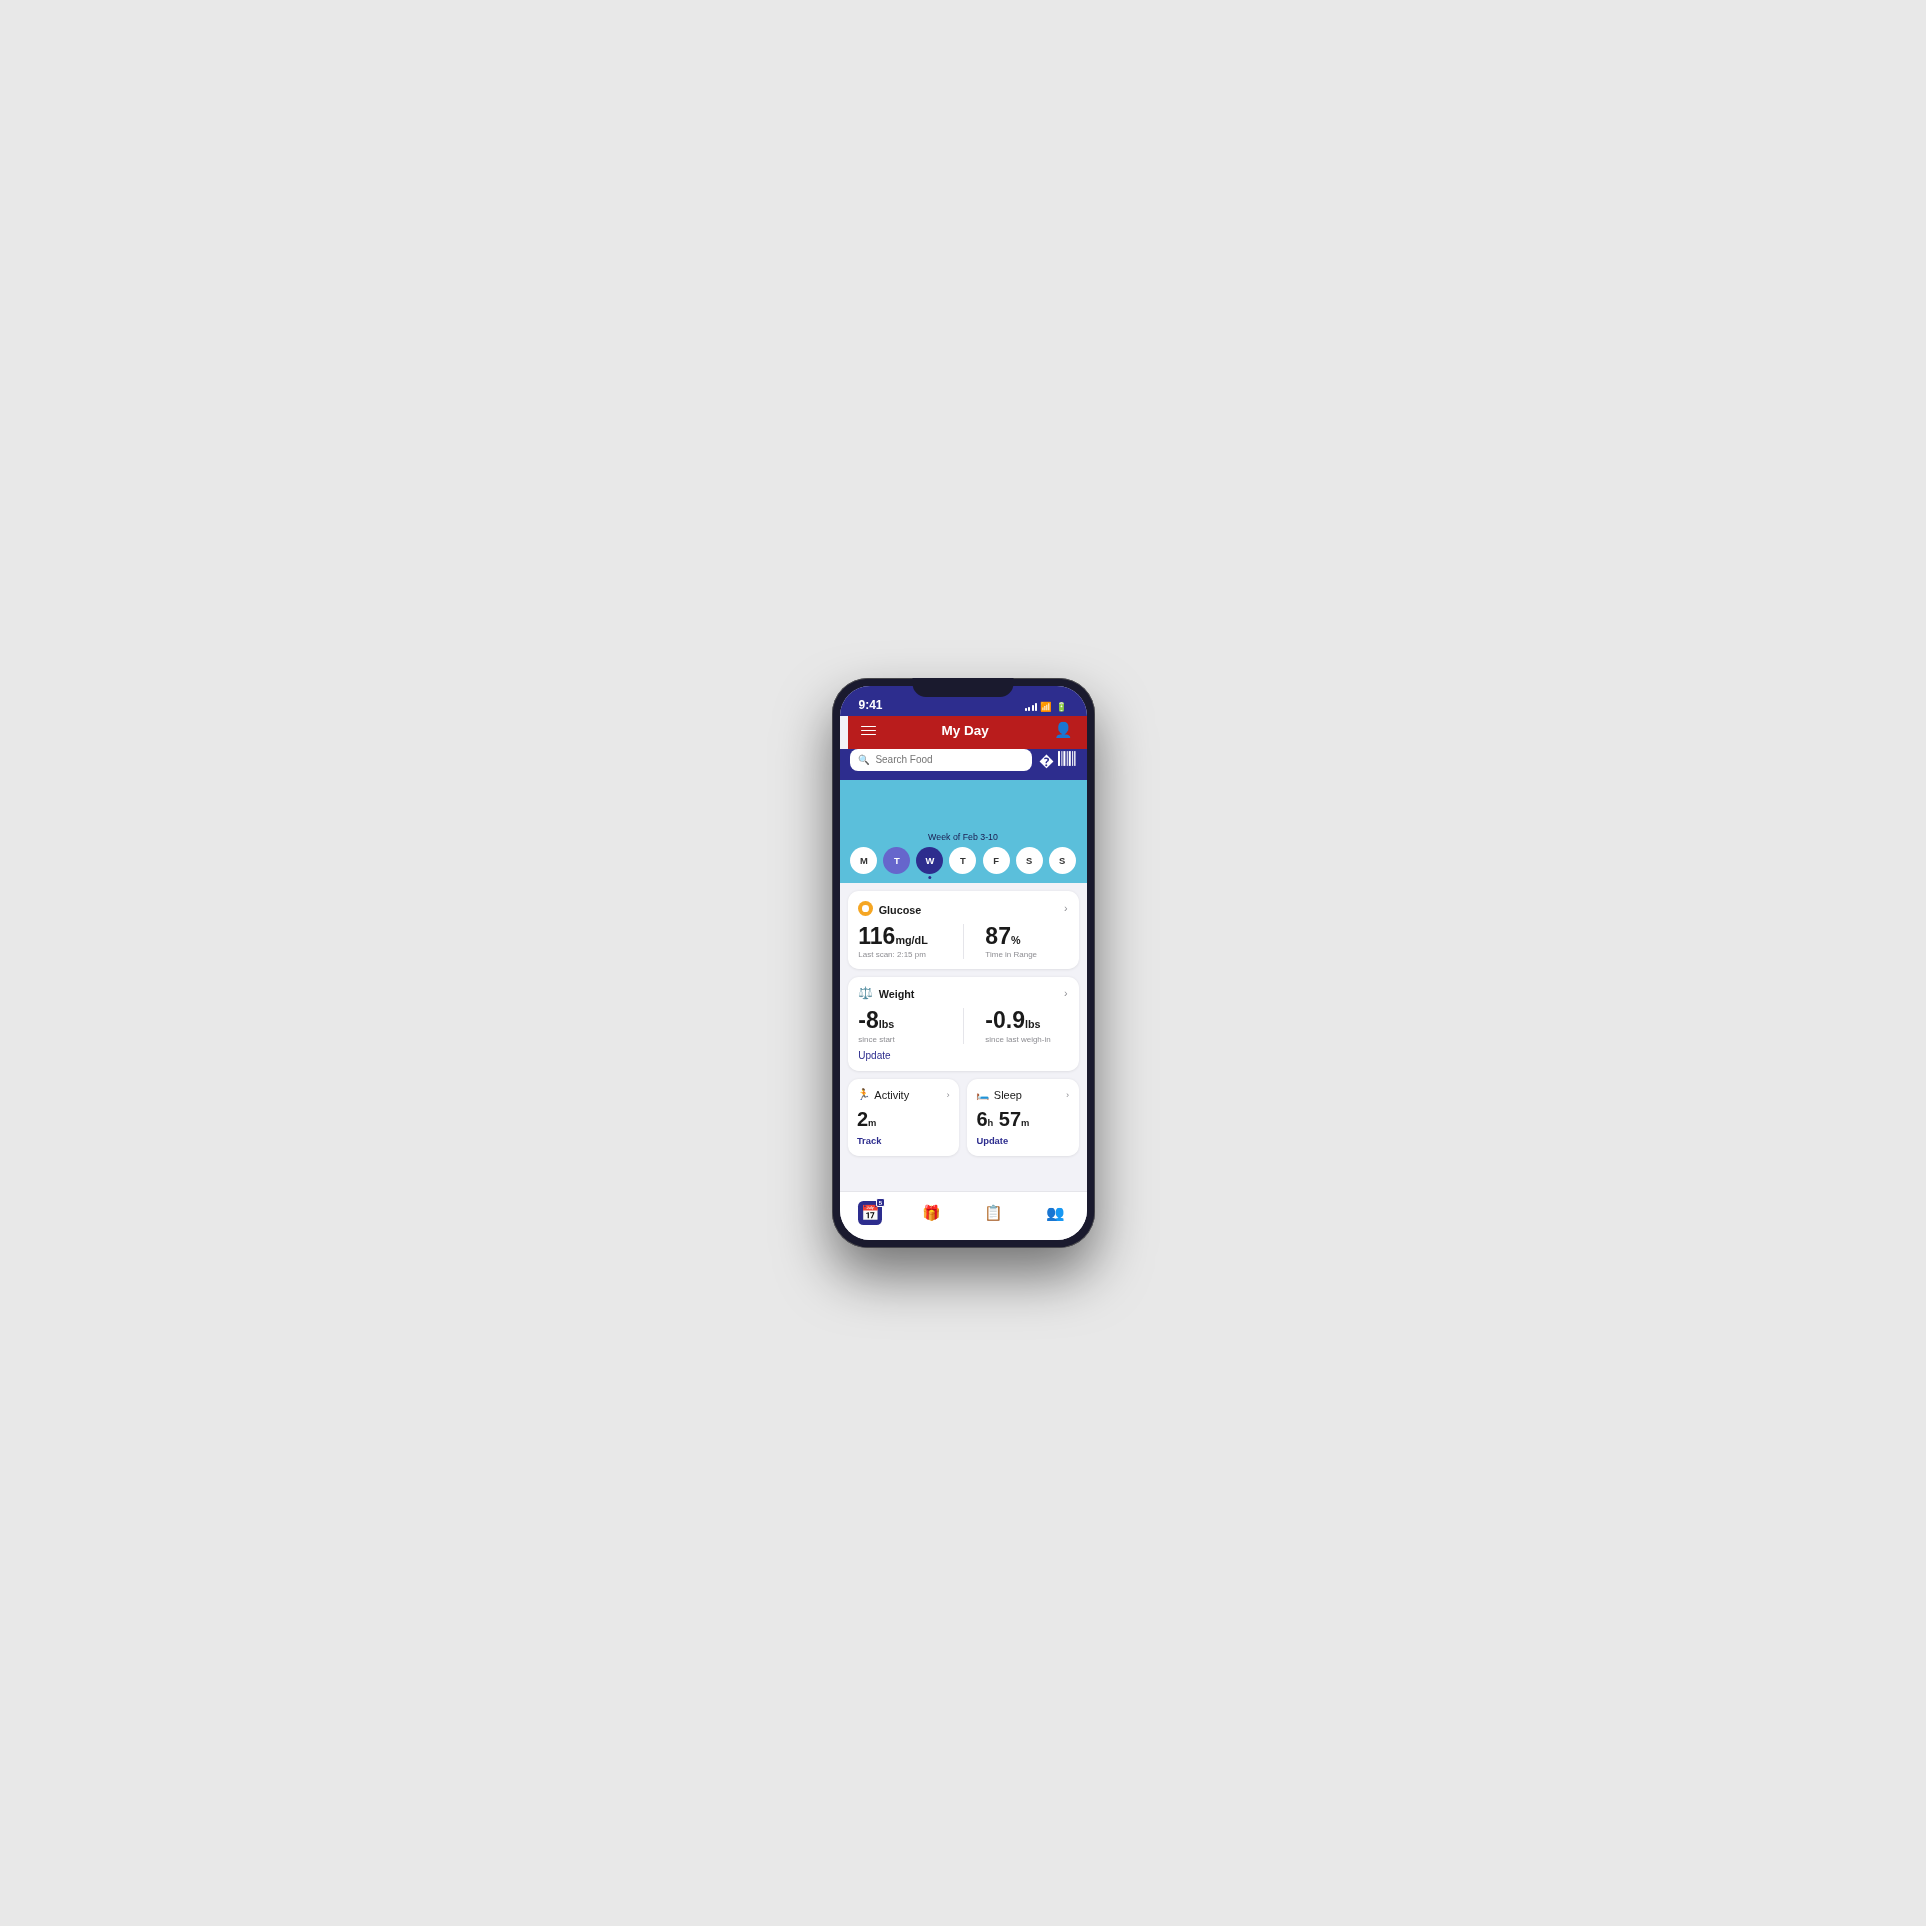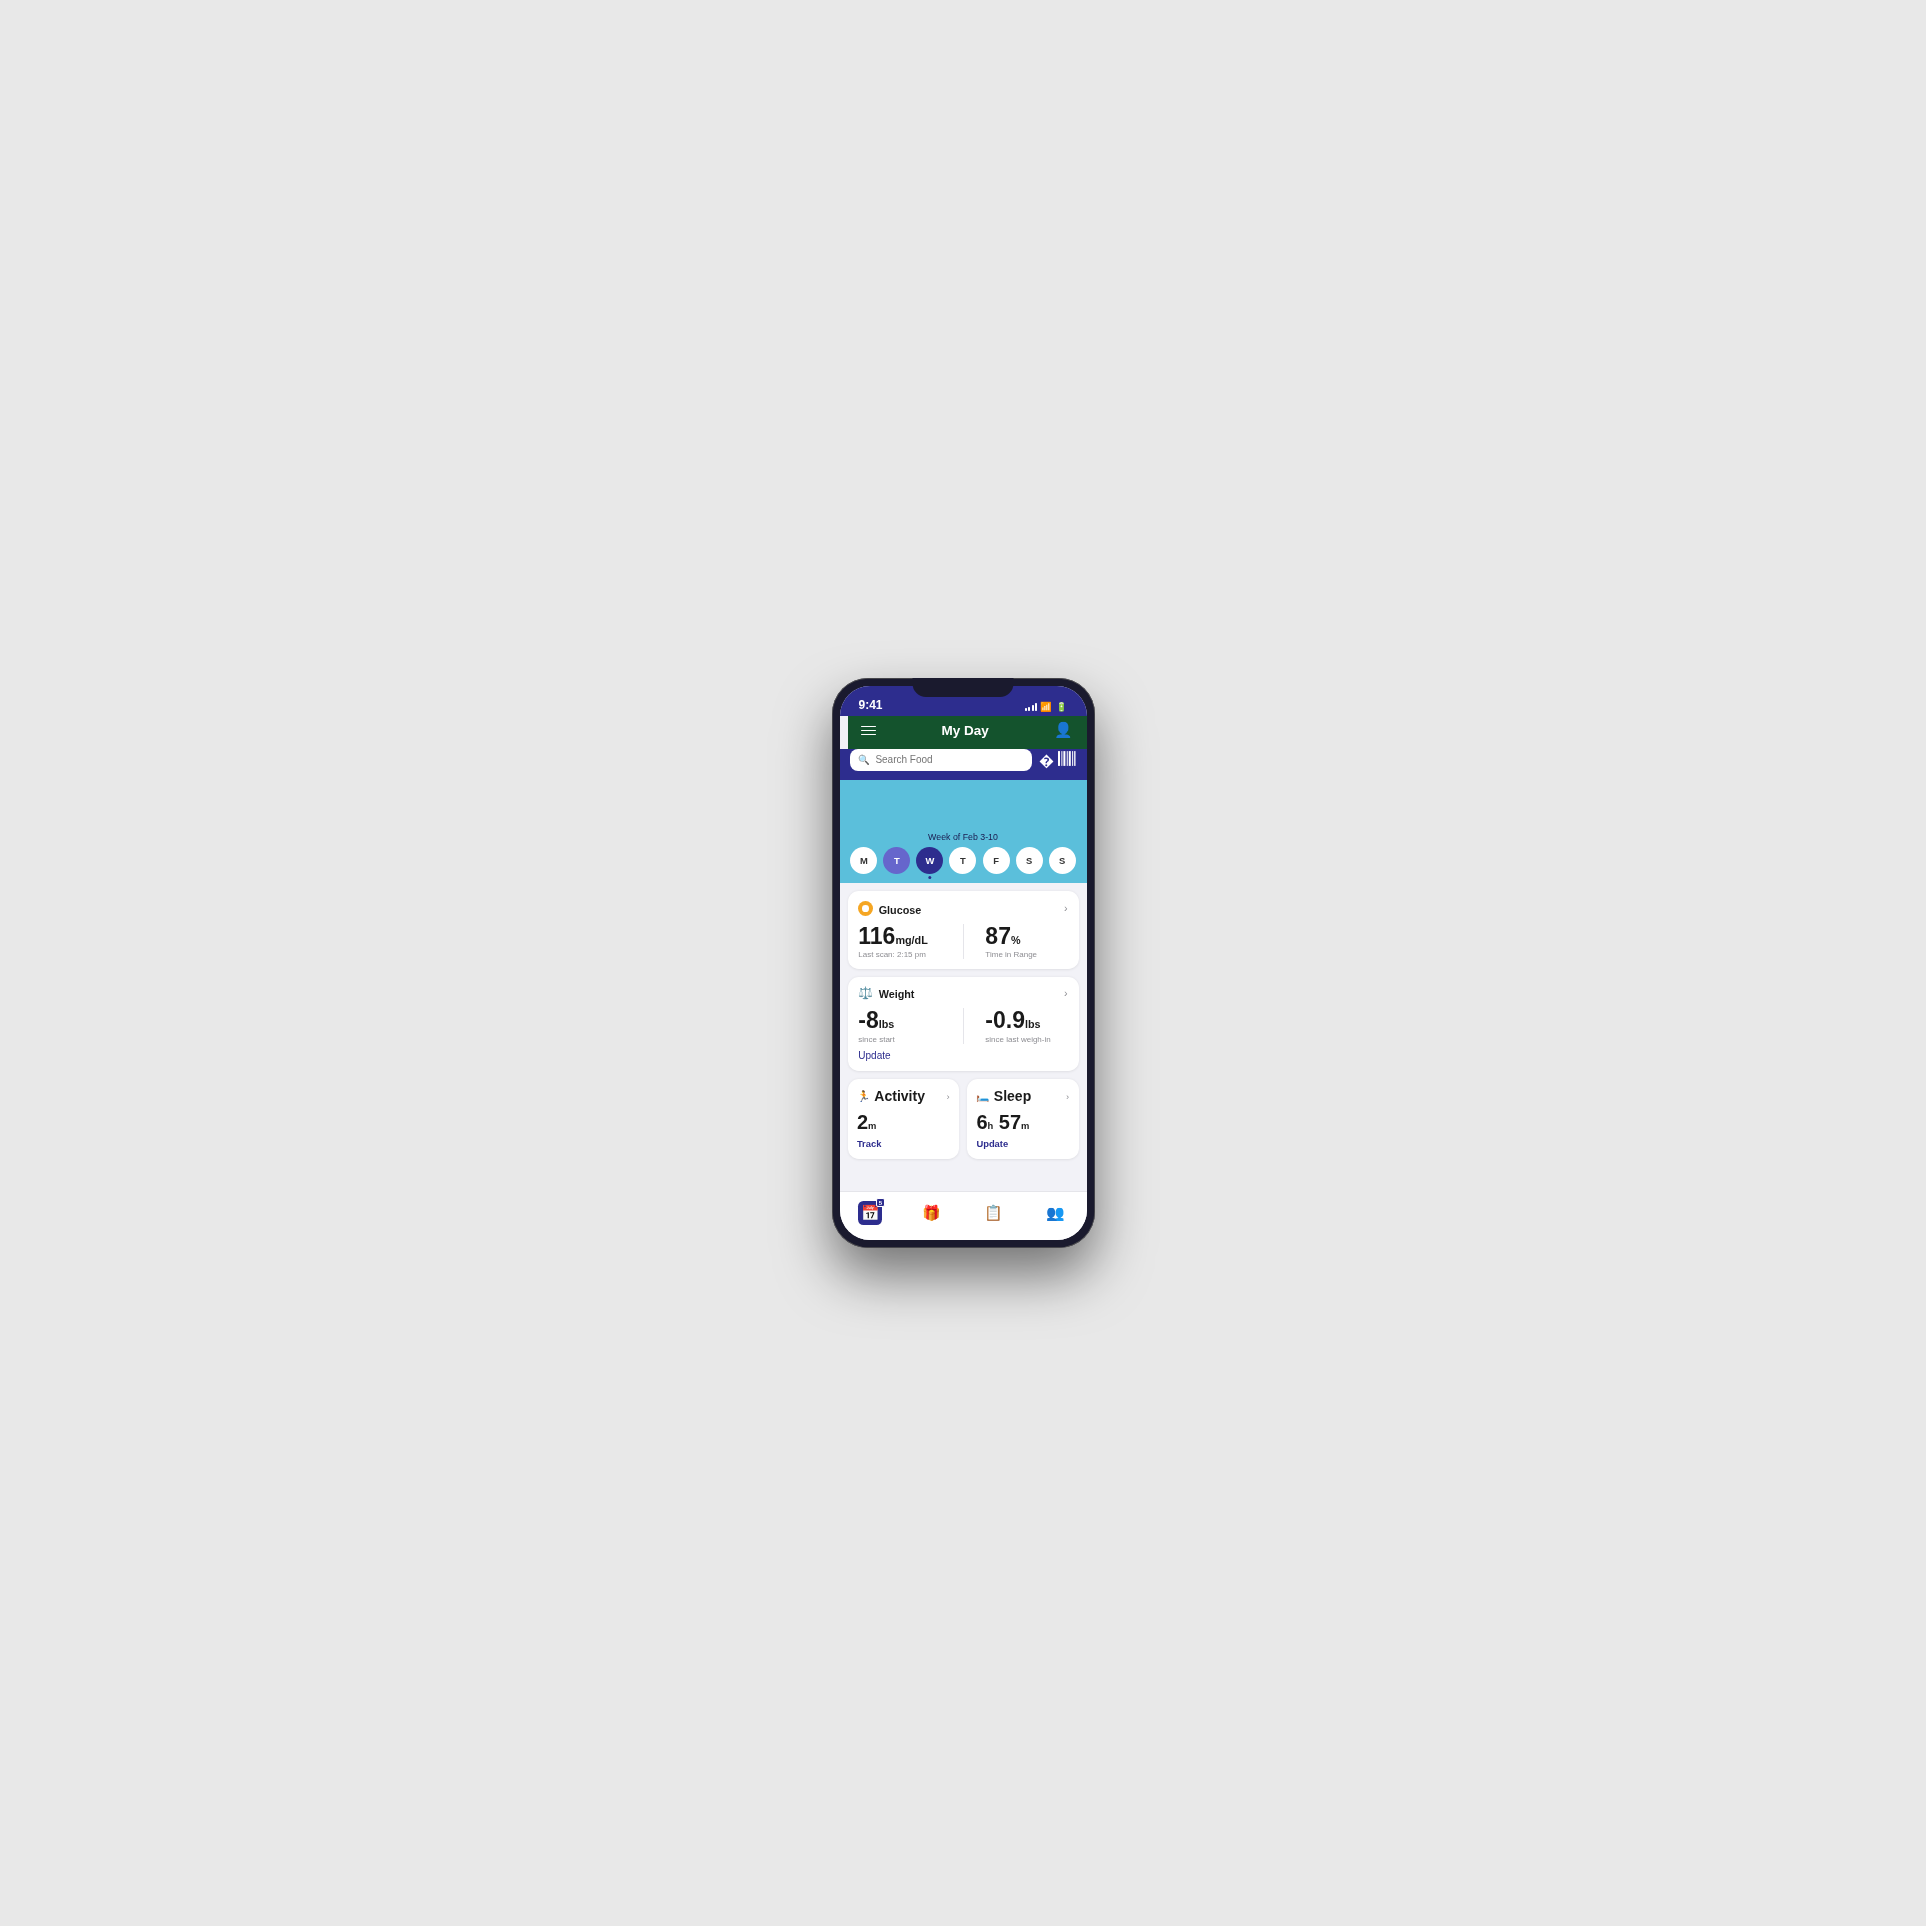--- a/index.html
+++ b/index.html
@@ -76,21 +76,21 @@
     }
 
     .signal-bars span {
       background: white;
       border-radius: 0.7px;
       width: 2px;
     }
 
     
     .header {
-      background: #14532d;
+      background: #b91c1c;
       padding: 5.4px 13.5px 9.4px;
       display: flex;
       align-items: center;
       justify-content: space-between;
       flex-shrink: 0;
       margin-left: 8px;
     }
 
     .header-title {
       color: white;
@@ -315,22 +315,22 @@
       margin-bottom: 6.7px;
     }
 
     .card-half-title-row {
       display: flex;
       align-items: center;
       gap: 4px;
     }
 
     .card-half-title {
-      font-size: 14px;
-      font-weight: 700;
+      font-size: 11px;
+      font-weight: 400;
       color: #1a1a1a;
     }
 
     .half-chevron {
       color: #8e8e93;
       font-size: 9.4px;
     }
 
     .half-stat {
       font-size: 20px;

